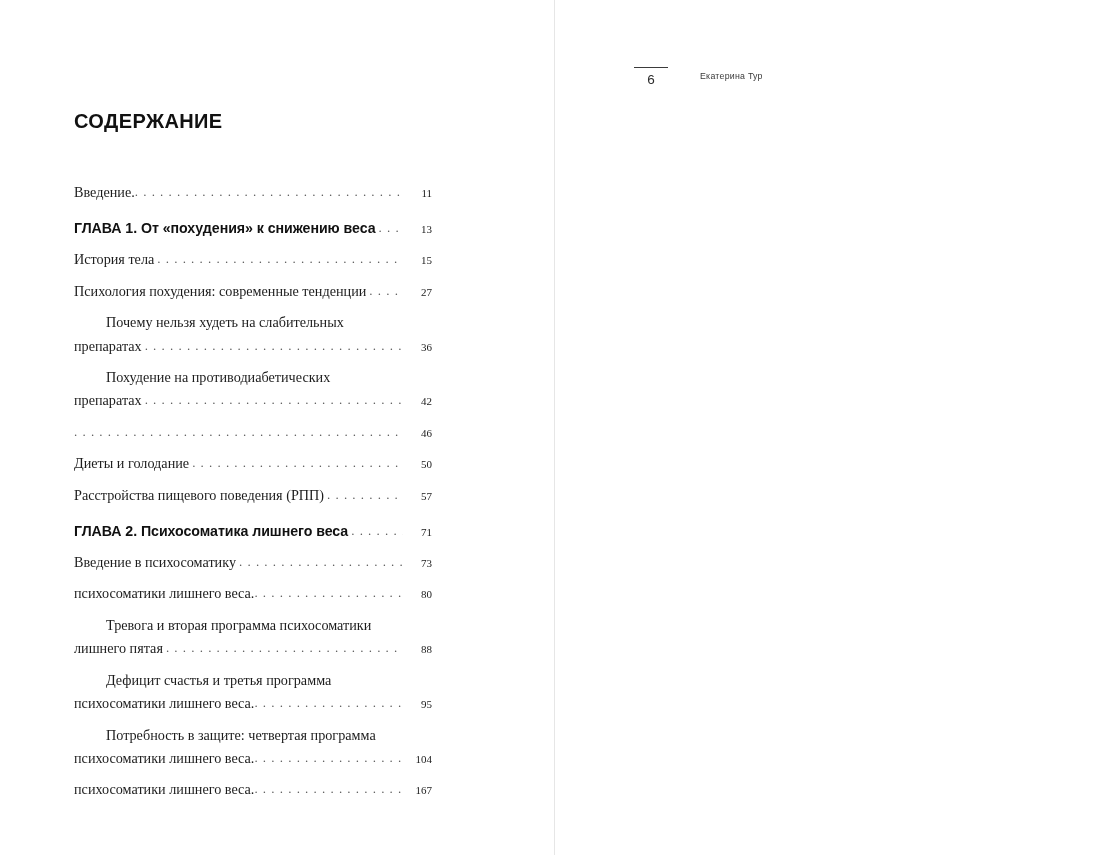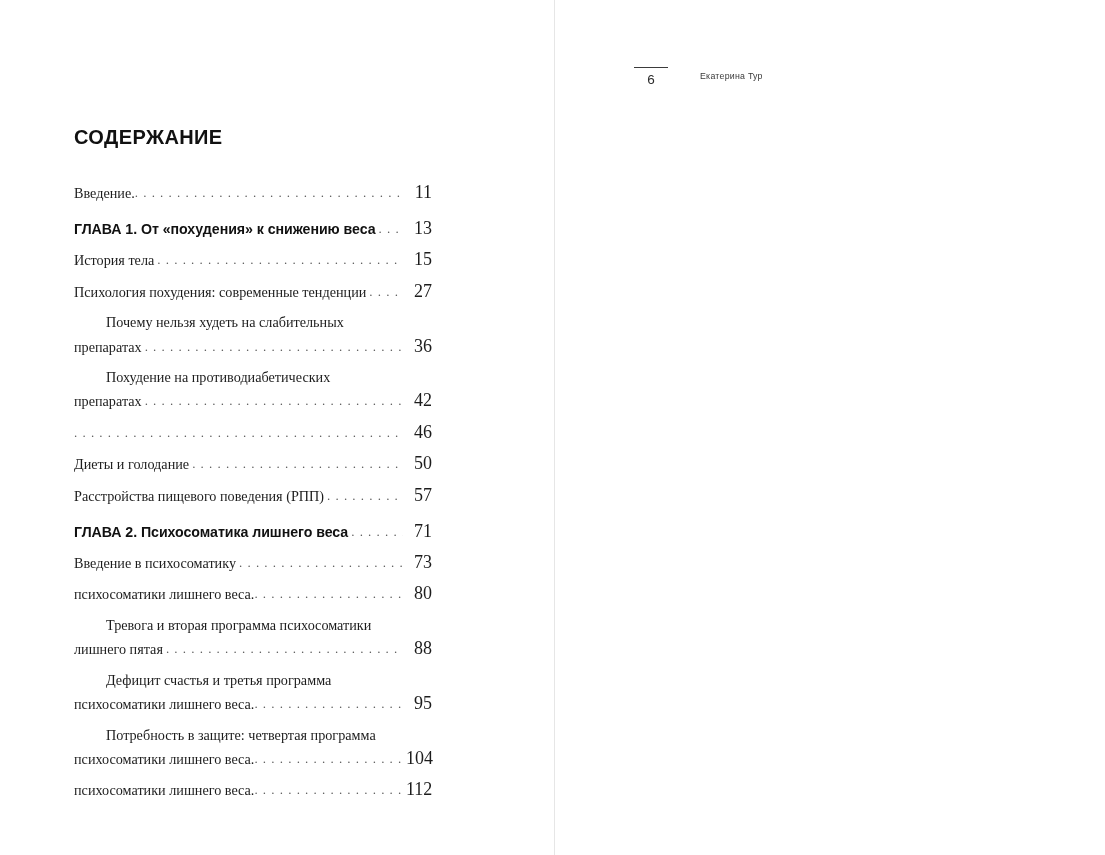--- a/index.html
+++ b/index.html
@@ -69,21 +69,21 @@
     letter-spacing: .25px;
     margin-left: 27px;
     padding-top: 9px;
     white-space: nowrap;
   }
 
   
   .toc-heading {
     position: absolute;
     left: 74px;
-    top: 126px;
+    top: 110px;
     font-family: "Liberation Sans", "DejaVu Sans", sans-serif;
     font-weight: bold;
     font-size: 20px;
     letter-spacing: .4px;
     color: #111111;
   }
 
   
   .toc-list {
     position: absolute;
@@ -140,21 +140,21 @@
     top: -1px;
   }
   .line .leaders.tight { margin-left: 0; }
   .line .page {
     flex: 0 0 auto;
     width: 26px;
     text-align: right;
     font-family: "Liberation Serif", "DejaVu Serif", serif;
     font-style: normal;
     font-weight: normal;
-    font-size: 18px;
+    font-size: 11px;
     color: #1c1c1c;
   }
   .toc-entry.chapter .page { font-family: "Liberation Serif", "DejaVu Serif", serif; }
   
   .line.cont .label { flex: 1 1 auto; margin-left: 32px; }
 </style>
 </head>
 <body>
 
 <div id="page">
@@ -280,21 +280,21 @@
           <div class="line">
             <span class="label">психосоматики лишнего веса.</span>
             <span class="leaders tight">......................................................................</span>
             <span class="page">104</span>
           </div>
         </li>
         <li class="toc-entry item gap-top-sm">
           <div class="line">
             <span class="label">психосоматики лишнего веса.</span>
             <span class="leaders tight">......................................................................</span>
-            <span class="page">112</span>
+            <span class="page">167</span>
           </div>
         </li>
       </ul>
   </div>
 
   <div class="page-panel page-right">
     <div class="running-head">
       <div class="folio-box">
         <div class="folio-rule"></div>
         <div class="folio-num">6</div>

